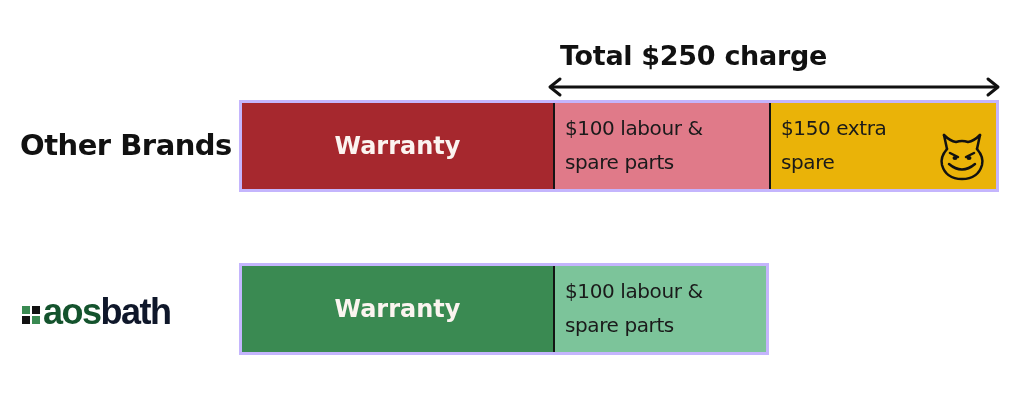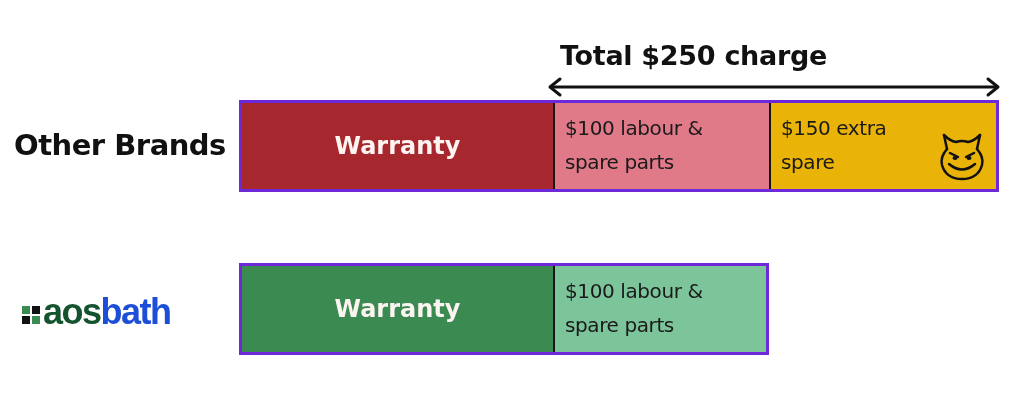--- a/index.html
+++ b/index.html
@@ -2,22 +2,22 @@
 <html><head>
 <meta charset="utf-8">
 <style>
   html, body { margin: 0; padding: 0; background: #ffffff; }
   body { width: 1024px; height: 406px; position: relative; overflow: hidden;
          font-family: "DejaVu Sans", "Liberation Sans", sans-serif; color: #111; }
   .abs { position: absolute; }
   .total-label { left: 560px; top: 40px; width: 440px; text-align: left;
                  font-size: 27px; font-weight: bold; letter-spacing: -0.3px; }
   .arrow { left: 546px; top: 76px; width: 456px; height: 22px; }
-  .row-label { left: 14px; top: 128px; font-size: 29px; font-weight: bold; letter-spacing: -0.5px; }
-  .bar { position: absolute; box-sizing: border-box; border: 3px solid #6d28d9; display: flex; }
+  .row-label { left: 20px; top: 128px; font-size: 29px; font-weight: bold; letter-spacing: -0.5px; }
+  .bar { position: absolute; box-sizing: border-box; border: 3px solid #c4b5fd; display: flex; }
   .seg { box-sizing: border-box; height: 100%; position: relative; }
   .seg + .seg { border-left: 2px solid #141414; }
   .seg-center { display: flex; align-items: center; justify-content: center;
                 font-size: 24px; font-weight: bold; color: #fbf4f0; }
   .seg-text { padding: 8px 0 0 10px; font-size: 20px; font-weight: normal; line-height: 34px; color: #1a1a1a; letter-spacing: -0.4px; }
   .devil { position: absolute; right: 6px; top: 26px; width: 56px; height: 52px; }
   .logo { left: 22px; top: 292px; height: 40px; display: flex; align-items: center; }
   .logo-squares { display: grid; grid-template-columns: 8px 8px; grid-template-rows: 8px 8px; gap: 2px; margin-right: 3px; margin-top: 6px; }
   .logo-squares span { display: block; width: 8px; height: 8px; }
   .logo-text { font-family: "Liberation Sans", sans-serif; font-weight: bold; font-size: 36px; letter-spacing: -1.5px; line-height: 1; }
@@ -59,21 +59,21 @@
 </div>
 
 <div class="abs logo">
   <div class="logo-squares">
     <span style="background:#3a8a52;"></span>
     <span style="background:#111111;"></span>
     <span style="background:#111111;"></span>
     <span style="background:#3a8a52;"></span>
   </div>
   <span class="logo-text" style="color:#14532d;">aos</span>
-  <span class="logo-text" style="color:#1d4ed8;">bath</span>
+  <span class="logo-text" style="color:#0f172a;">bath</span>
 </div>
 <div class="bar" style="left:239px; top:263px; width:530px; height:92px;">
   <div class="seg seg-center" style="width:311px; background:#3a8a52;">
     <span>Warranty</span>
   </div>
   <div class="seg seg-text" style="flex:1; background:#7cc49a;">
     <div>$100 labour &amp;</div>
     <div>spare parts</div>
   </div>
 </div>

